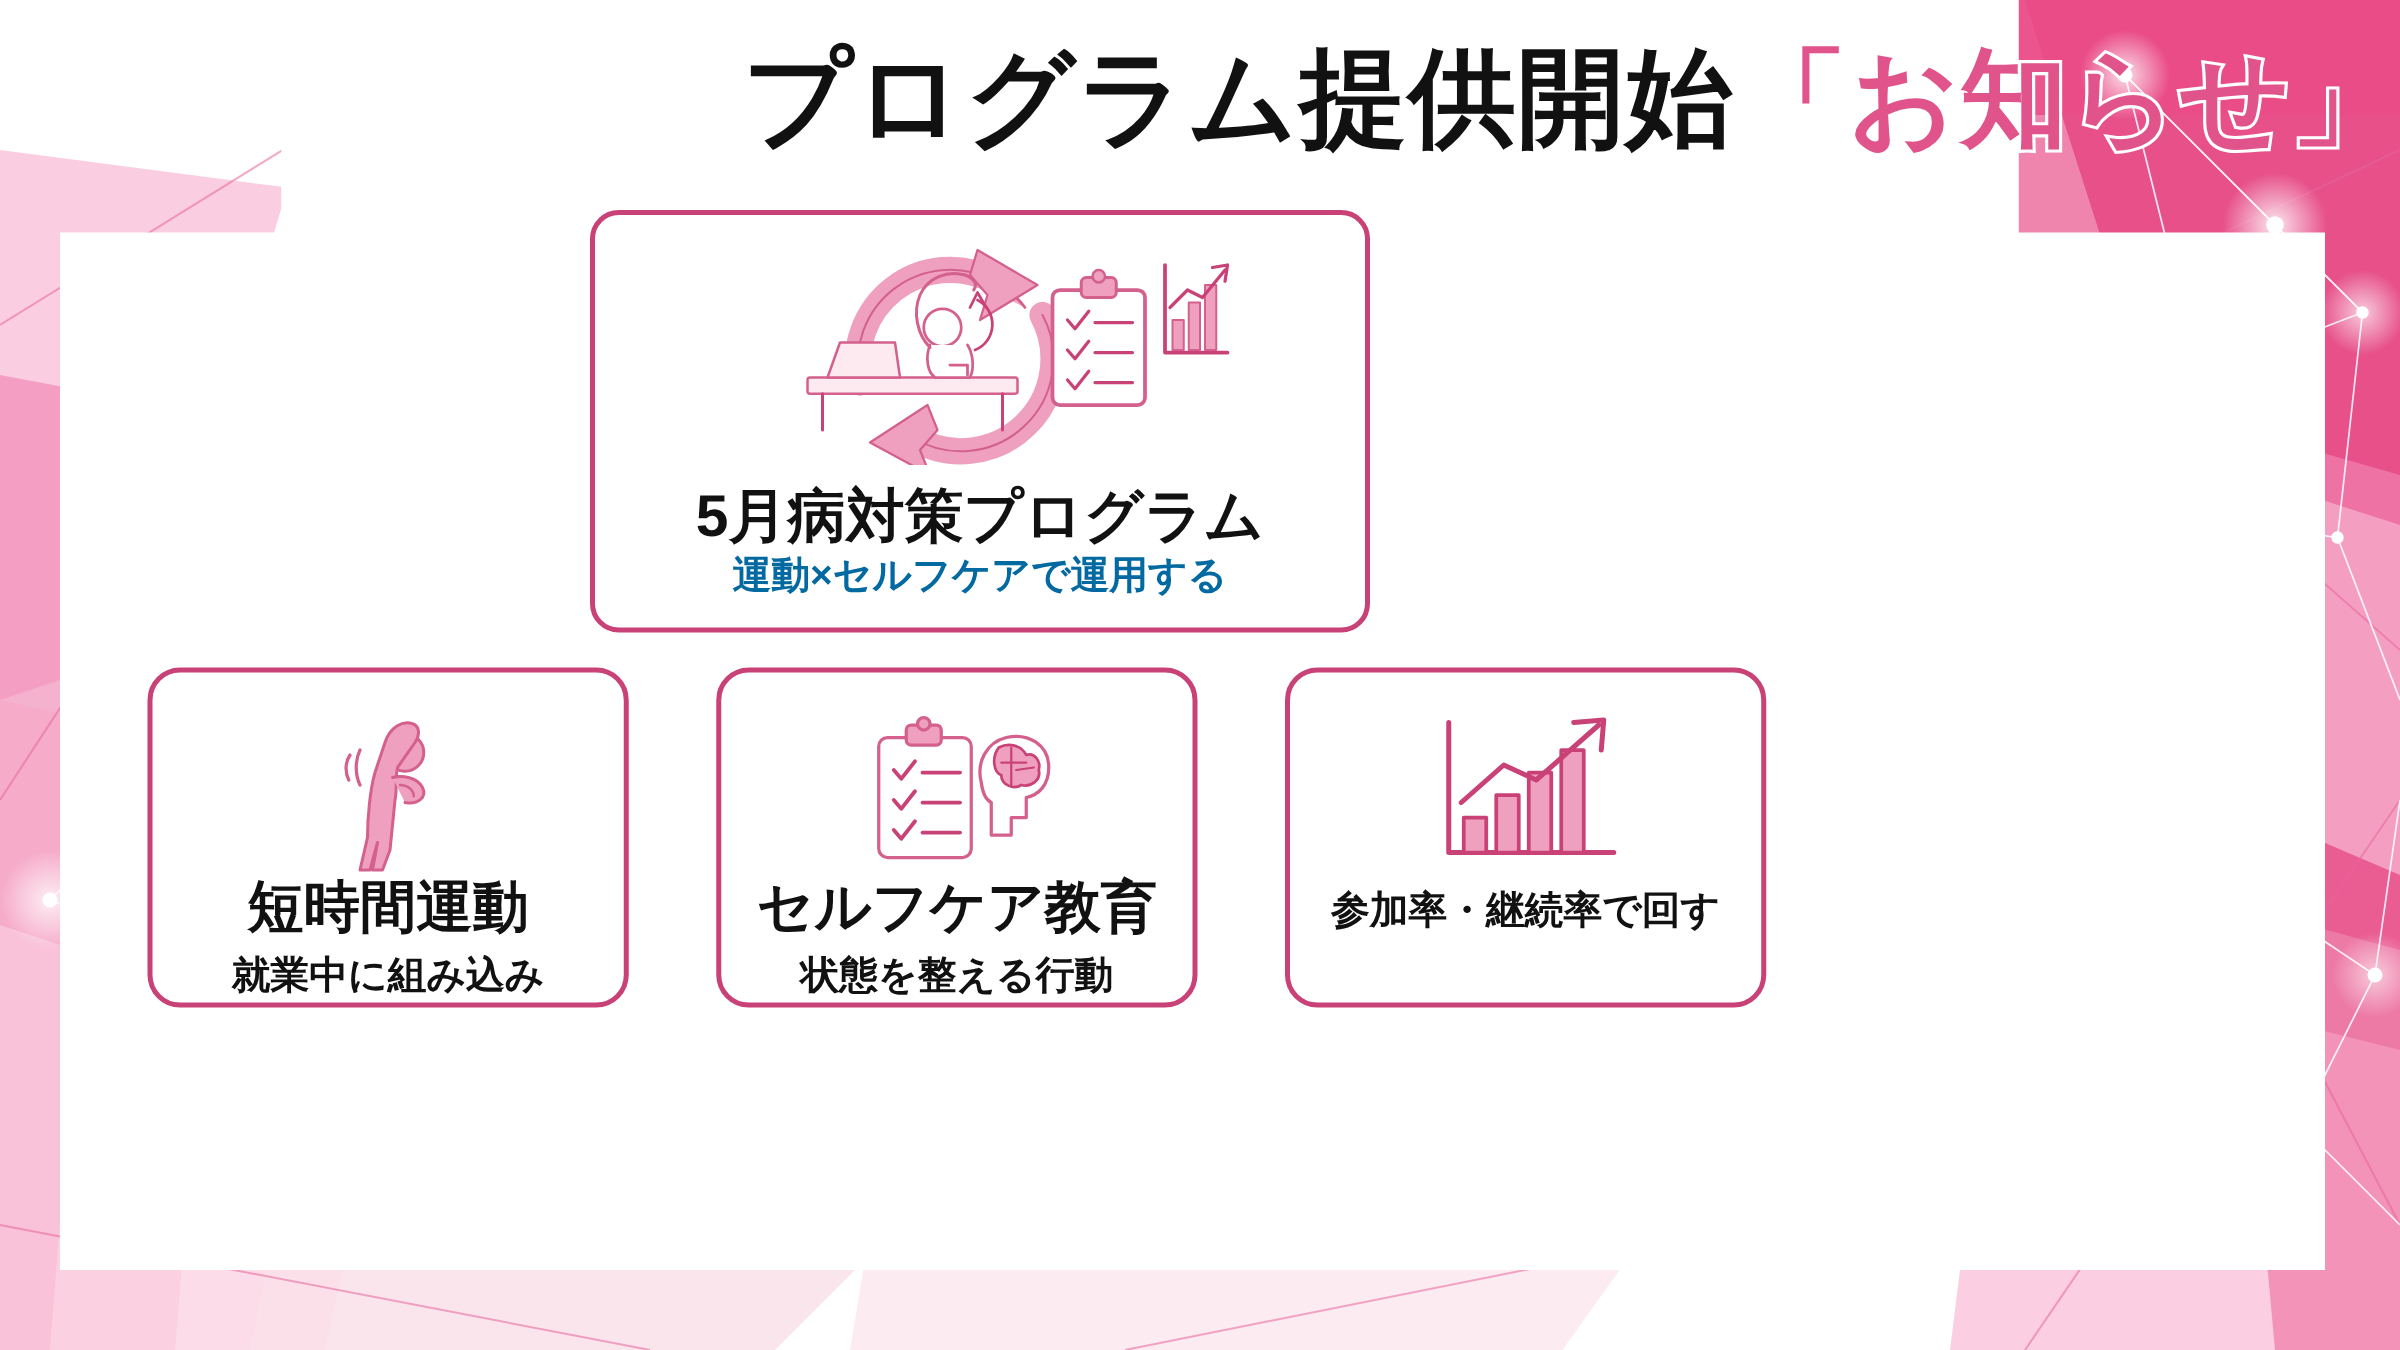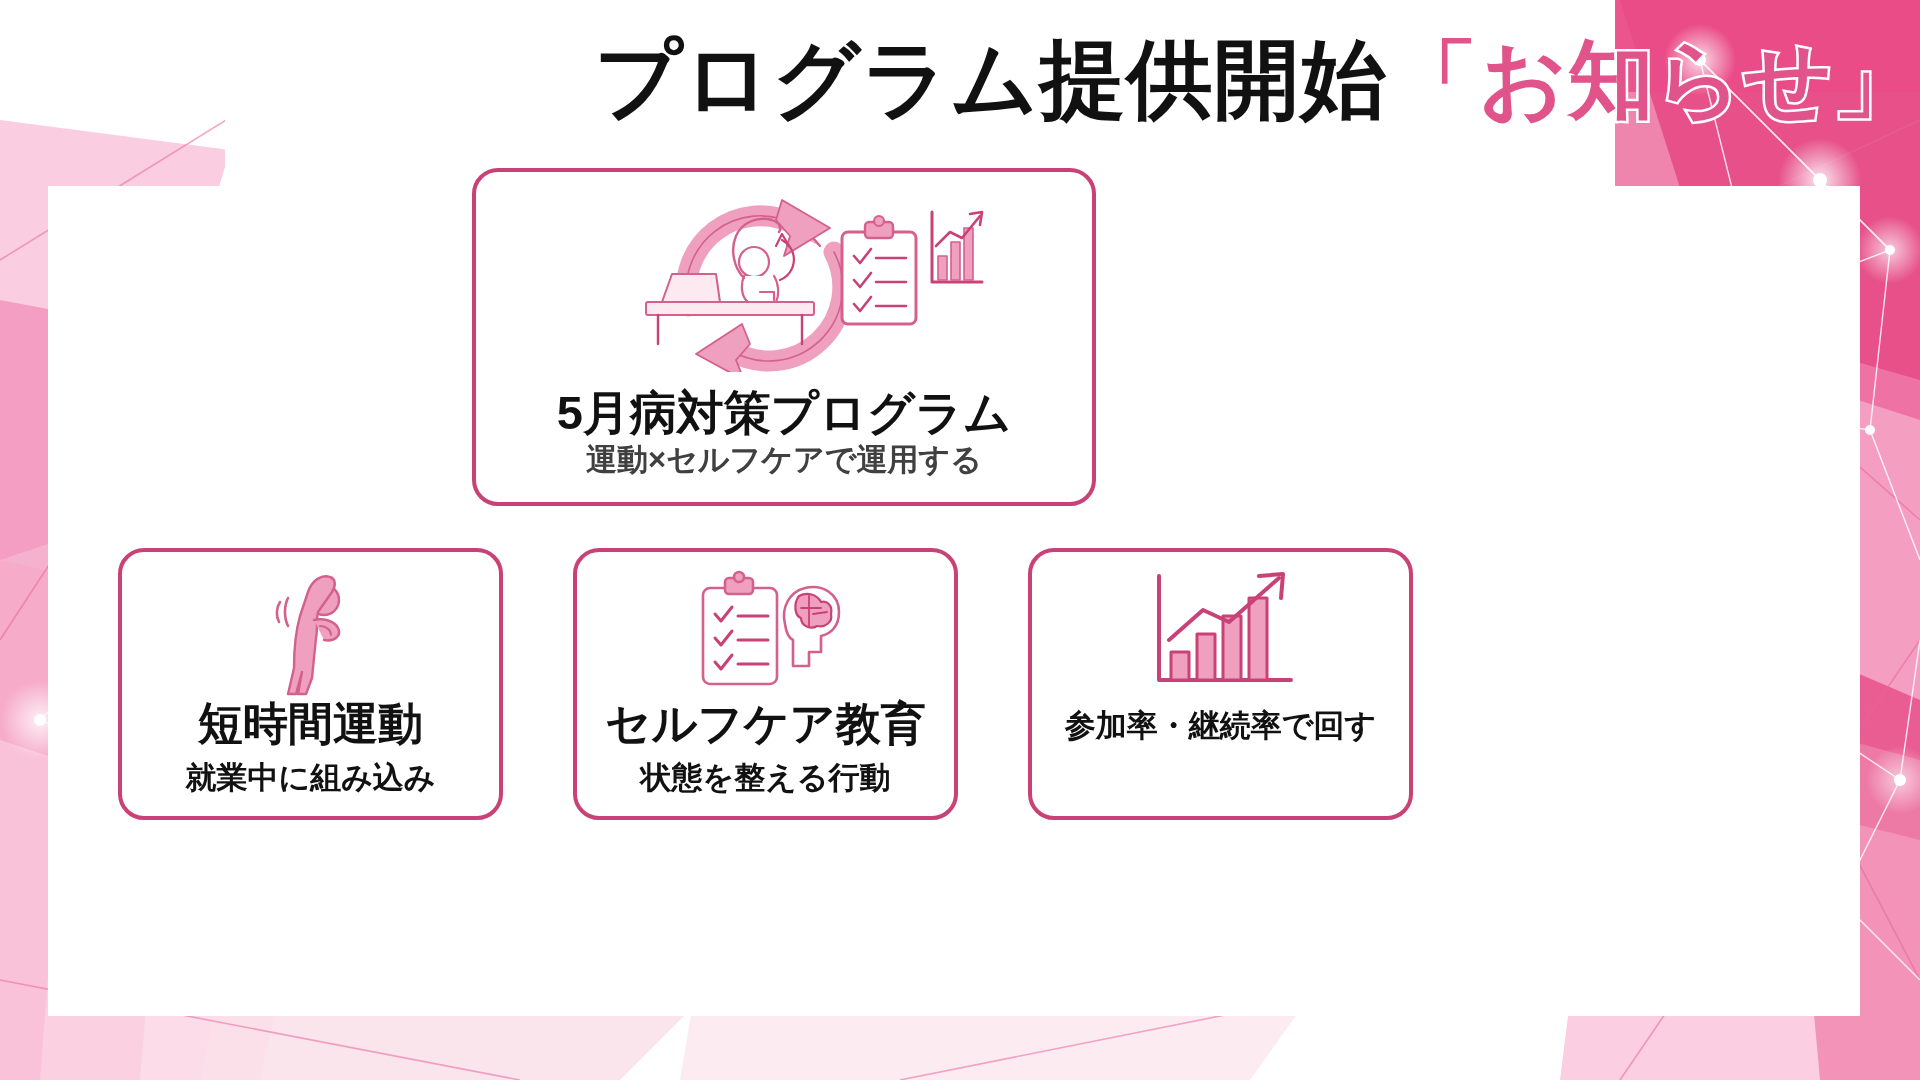--- a/index.html
+++ b/index.html
@@ -70,35 +70,36 @@
     z-index: 3;
     display: flex;
     flex-direction: column;
     align-items: center;
   }
 
   #card-main {
     left: 472px; top: 168px;
     width: 624px; height: 338px;
     padding-top: 16px;
+    border-radius: 23px;
   }
   #card-main .card-icon { height: 178px; margin-top: 6px; }
   #card-main .card-title {
     font-size: 47px; font-weight: 900; color: #111; letter-spacing: 0px;
     margin-top: 16px; line-height: 1.05; white-space: nowrap;
   }
   #card-main .card-sub {
-    font-size: 31px; font-weight: 700; color: #404040; letter-spacing: 0px;
+    font-size: 31px; font-weight: 700; color: #0369a1; letter-spacing: 0px;
     margin-top: 7px; line-height: 1.05; white-space: nowrap;
   }
 
   .card-small {
-    top: 548px;
+    top: 534px;
     width: 385px; height: 272px;
-    padding-top: 8px;
+    padding-top: 24px;
   }
   #card-1 { left: 118px; }
   #card-2 { left: 573px; }
   #card-3 { left: 1028px; }
   .card-small .card-icon { height: 128px; margin-top: 8px; display:flex; align-items:flex-end; }
   .card-small .card-title {
     font-size: 45px; font-weight: 900; color: #111; letter-spacing: 0px;
     margin-top: 4px; line-height: 1.06; white-space: nowrap;
   }
   .card-small .card-sub {

